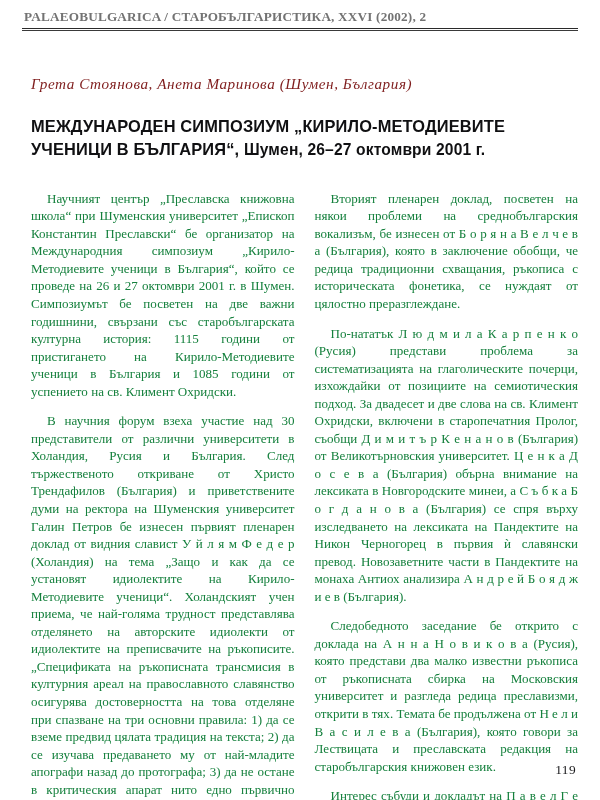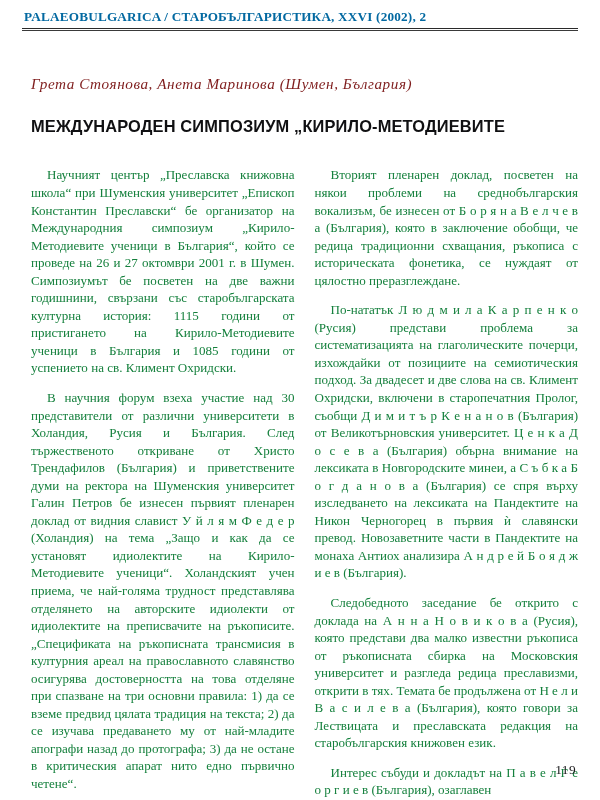--- a/index.html
+++ b/index.html
@@ -24,21 +24,21 @@
     padding: 10px 22px 0 22px;
   }
 
   
   .running-head {
     font-family: "Liberation Serif", "DejaVu Serif", serif;
     font-size: 13.2px;
     font-weight: bold;
     letter-spacing: 0.2px;
     white-space: nowrap;
-    color: #0369a1;
+    color: #737373;
     line-height: 1.1;
     padding-left: 2px;
   }
   .rule-double {
     margin-top: 3px;
     border-top: 1.6px solid #2a2a2a;
     border-bottom: 1.1px solid #3a3a3a;
     height: 1.6px;
     width: 100%;
   }
@@ -111,20 +111,21 @@
 
 <div class="page">
 
   <div class="running-head">PALAEOBULGARICA / СТАРОБЪЛГАРИСТИКА, XXVI (2002), 2</div>
   <div class="rule-double"></div>
 
   <div class="authors">Грета Стоянова, Анета Маринова (Шумен, България)</div>
 
   <div class="title">
     <div class="title-line">МЕЖДУНАРОДЕН СИМПОЗИУМ „КИРИЛО-МЕТОДИЕВИТЕ</div>
+    <div class="title-line"><span>УЧЕНИЦИ В БЪЛГАРИЯ“,</span> <span class="tail">Шумен, 26–27 октомври 2001 г.</span></div>
   </div>
 
   <div class="columns">
 
     <div class="col">
       <p>Научният център „Преславска книжовна школа“ при Шуменския университет „Епископ Константин Преславски“ бе организатор на Международния симпозиум „Кирило-Методиевите ученици в България“, който се проведе на 26 и 27 октомври 2001 г. в Шумен. Симпозиумът бе посветен на две важни годишнини, свързани със старобългарската културна история: 1115 години от пристигането на Кирило-Методиевите ученици в България и 1085 години от успението на св. Климент Охридски.</p>
       <p>В научния форум взеха участие над 30 представители от различни университети в Холандия, Русия и България. След тържественото откриване от Христо Трендафилов (България) и приветствените думи на ректора на Шуменския университет Галин Петров бе изнесен първият пленарен доклад от видния славист У й л я м  Ф е д е р (Холандия) на тема „Защо и как да се установят идиолектите на Кирило-Методиевите ученици“. Холандският учен приема, че най-голяма трудност представлява отделянето на авторските идиолекти от идиолектите на преписвачите на ръкописите. „Спецификата на ръкописната трансмисия в културния ареал на православното славянство осигурява достоверността на това отделяне при спазване на три основни правила: 1) да се вземе предвид цялата традиция на текста; 2) да се изучава предаването му от най-младите апографи назад до протографа; 3) да не остане в критическия апарат нито едно първично четене“.</p>
     </div>
 
     <div class="col">

